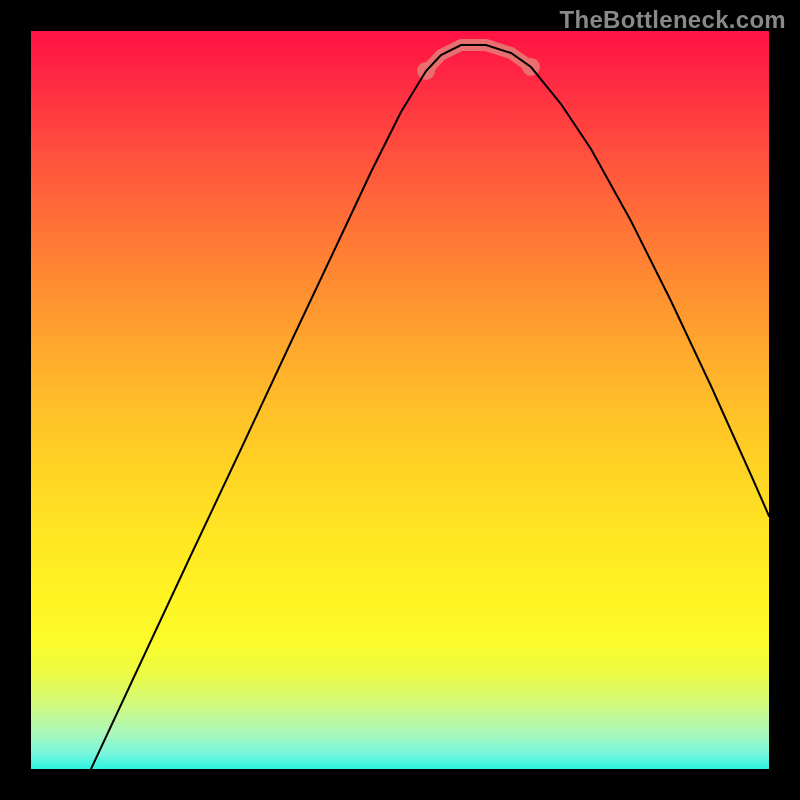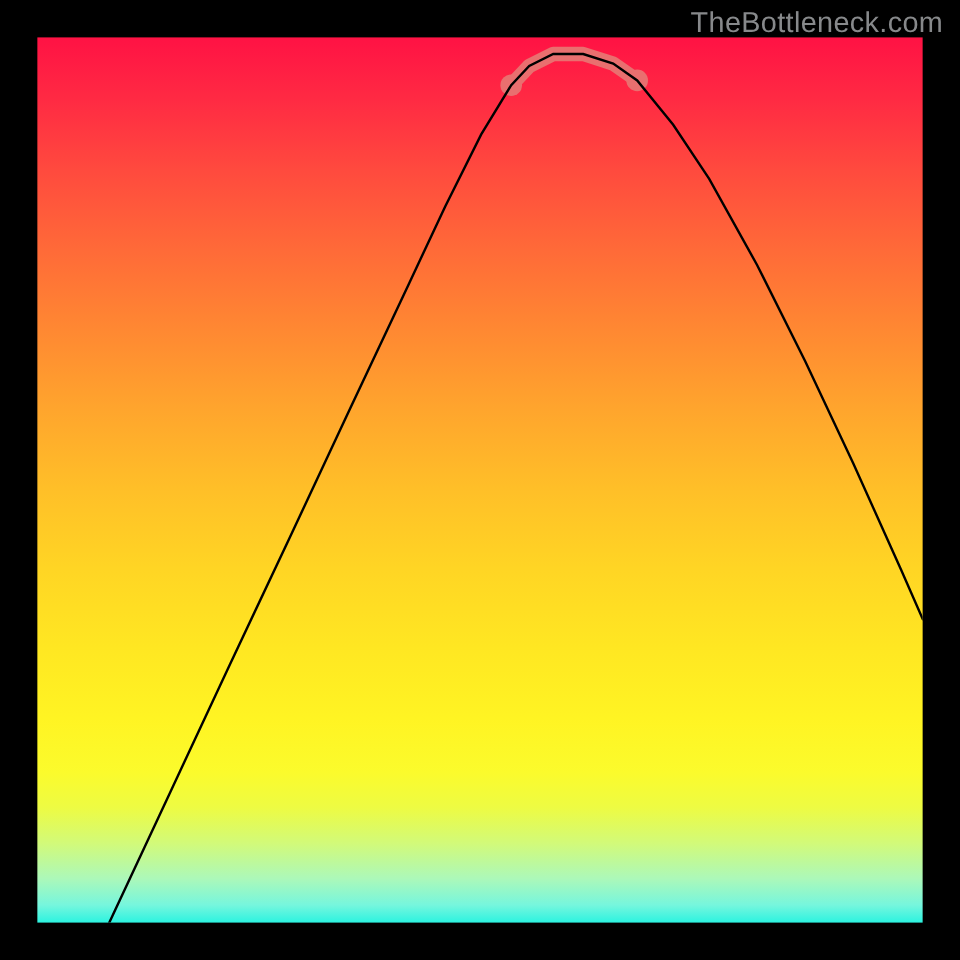--- a/index.html
+++ b/index.html
@@ -45,21 +45,21 @@
       #76f6dd 98%,
       #2bf3e0 100%
     );
   }
   .watermark {
     position: absolute;
     top: 6px;
     right: 14px;
     font-family: Arial, Helvetica, sans-serif;
     font-size: 24px;
-    font-weight: 400;
+    font-weight: 700;
     color: #87898b;
     letter-spacing: 0.3px;
     user-select: none;
     text-align: center;
   }
   svg.curve {
     position: absolute;
     inset: 0;
     width: 100%;
     height: 100%;

